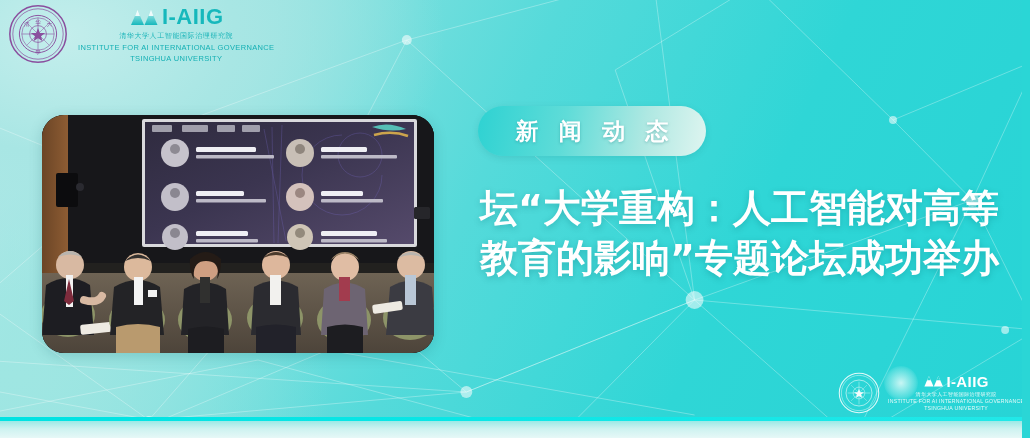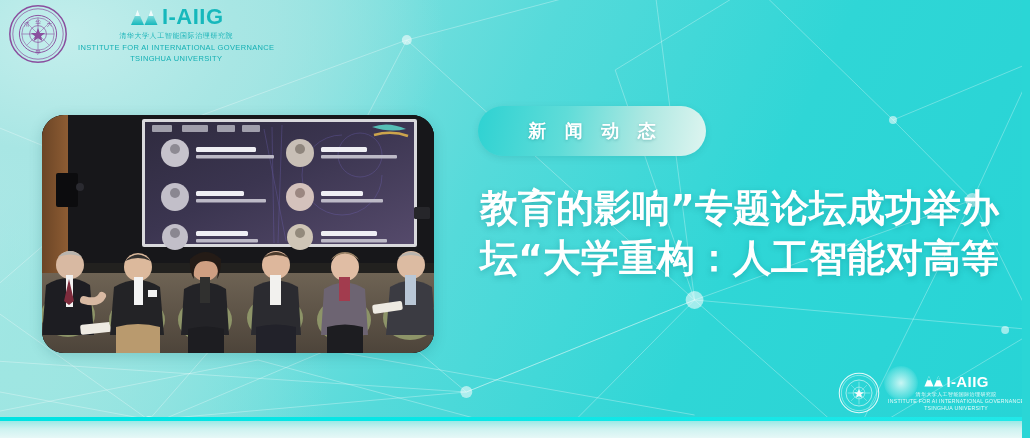--- a/index.html
+++ b/index.html
@@ -54,22 +54,22 @@
   .photo svg{display:block;width:100%;height:100%;}
   
   .pill{
     position:absolute;left:478px;top:106px;width:228px;height:50px;
     border-radius:25px;
     background:linear-gradient(100deg,#2ed2d2 0%,#5fdcd8 38%,#aee8e2 72%,#dff5f0 100%);
     display:flex;align-items:center;justify-content:center;
     box-shadow:0 2px 7px rgba(0,90,95,.13);
   }
   .pill-text{
-    color:#ffffff;font-size:18px;font-weight:bold;letter-spacing:7px;
-    text-indent:7px;font-family:Liberation Serif, serif;
+    color:#ffffff;font-size:23px;font-weight:bold;letter-spacing:7px;
+    text-indent:7px;font-family:Liberation Sans, sans-serif;
     text-shadow:0 1px 3px rgba(0,110,115,.35);
   }
   
   .headline{
     position:absolute;left:480px;top:183px;width:545px;
     color:#ffffff;font-size:38px;font-weight:bold;line-height:50px;
     font-family:"DejaVu Sans",sans-serif;letter-spacing:0px;
     text-shadow:0 2px 6px rgba(0,105,112,.32);
   }
   .headline div{white-space:nowrap;}
@@ -296,22 +296,22 @@
       </g>
       <rect x="372" y="92" width="16" height="12" rx="1.5" fill="#26262a"></rect>
     </svg>
   </div>
 
   <div class="pill">
     <span class="pill-text">新 闻 动 态</span>
   </div>
 
   <div class="headline">
+    <div>坛“大学重构：人工智能对高等</div>
     <div>教育的影响”专题论坛成功举办</div>
-    <div>坛“大学重构：人工智能对高等</div>
   </div>
 
   <div class="br-glow"></div>
   <div class="br-logo">
     <svg class="br-seal" viewBox="0 0 100 100">
       <g stroke="#ffffff" fill="none" opacity=".9">
         <circle cx="50" cy="50" r="47" stroke-width="2.5"></circle>
         <circle cx="50" cy="50" r="42" stroke-width="1.2"></circle>
         <circle cx="50" cy="50" r="31" stroke-width="1.6"></circle>
         <circle cx="50" cy="50" r="14" stroke-width="1.2"></circle>

